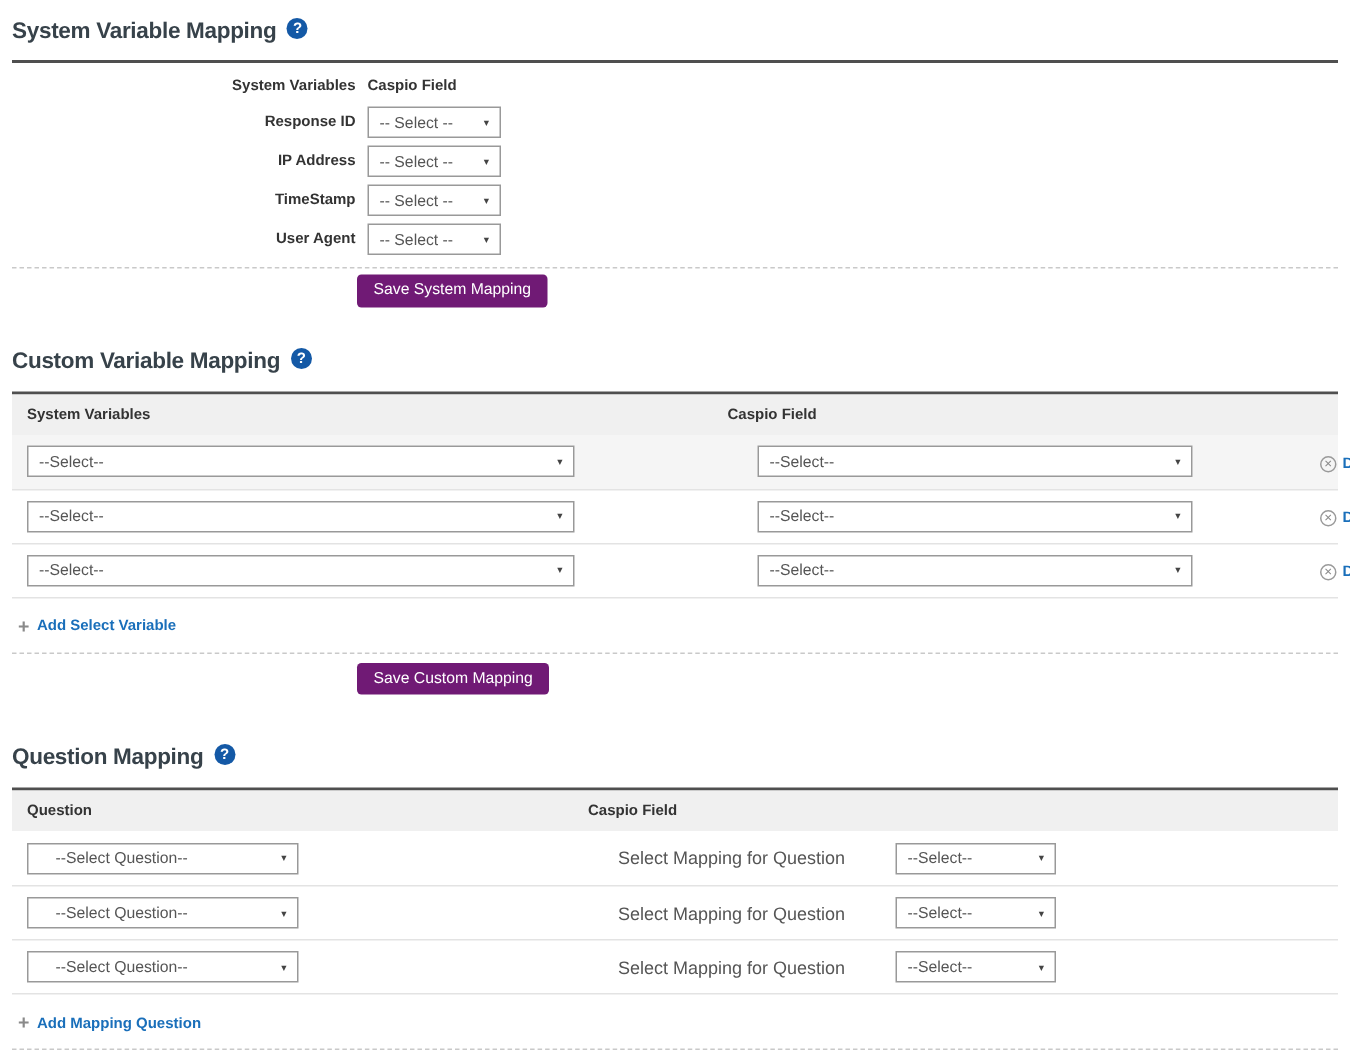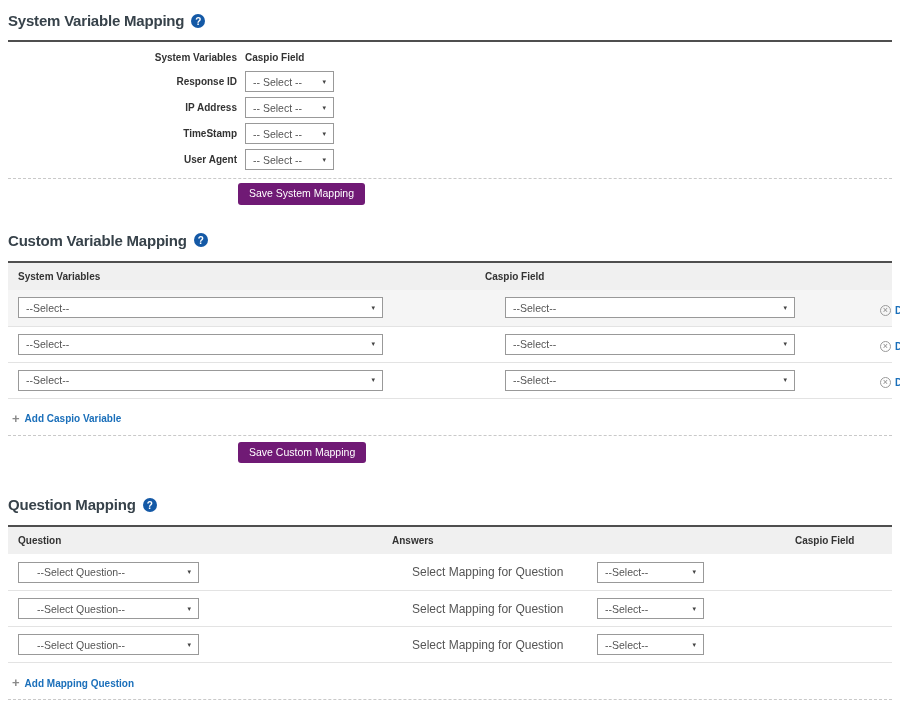--- a/index.html
+++ b/index.html
@@ -1,21 +1,21 @@
 <!DOCTYPE html>
 <html><head>
 <meta charset="utf-8">
 <style>
   * { margin:0; padding:0; box-sizing:border-box; }
   html,body { width:900px; height:701px; background:#fff; overflow:hidden; }
   body { font-family:"Liberation Sans", sans-serif; color:#333; }
   .page { padding:0 8px; }
 
   
-  .section-title { display:flex; align-items:center; gap:7px;
+  .section-title { display:flex; gap:7px;
     font-size:15px; font-weight:bold; color:#37424a; letter-spacing:-0.2px; }
   .t1 { padding:12px 0 11px 0; }
   .t2 { padding:27px 0 12px 0; }
   .t3 { padding:33px 0 12px 0; }
   .help-icon { width:14px; height:14px; border-radius:50%; background:#1459a6;
     color:#fff; font-size:10px; font-weight:bold; display:inline-flex;
     align-items:center; justify-content:center; cursor:pointer; flex:0 0 auto; padding-top:1px; }
 
   .rule { border-top:2px solid #4f4f4f; }
   .dashed { border-top:1px dashed #c9c9c9; }
@@ -195,39 +195,38 @@
             <span class="delete-icon">×</span>
             <span>Delete</span>
           </span>
         </div>
       </div>
     </div>
 
     <div class="add-row">
       <span class="add-link">
         <span class="plus-icon">+</span>
-        <span>Add Caspio Variable</span>
+        <span>Add Select Variable</span>
       </span>
     </div>
     <div class="dashed"></div>
     <div class="btn-row-2">
       <button class="save-btn">Save Custom Mapping</button>
     </div>
   </div>
 
   <div>
     <div class="section-title t3">
       <span>Question Mapping</span>
       <span class="help-icon">?</span>
     </div>
 
     <div class="table">
       <div class="thead grid-question">
         <div>Question</div>
-        <div>Answers</div>
         <div>Caspio Field</div>
       </div>
 
       <div class="trow grid-question" style="border-top:none;">
         <div class="cell">
           <div class="select q-select">
             <span>--Select Question--</span>
             <span class="caret">▾</span>
           </div>
         </div>

